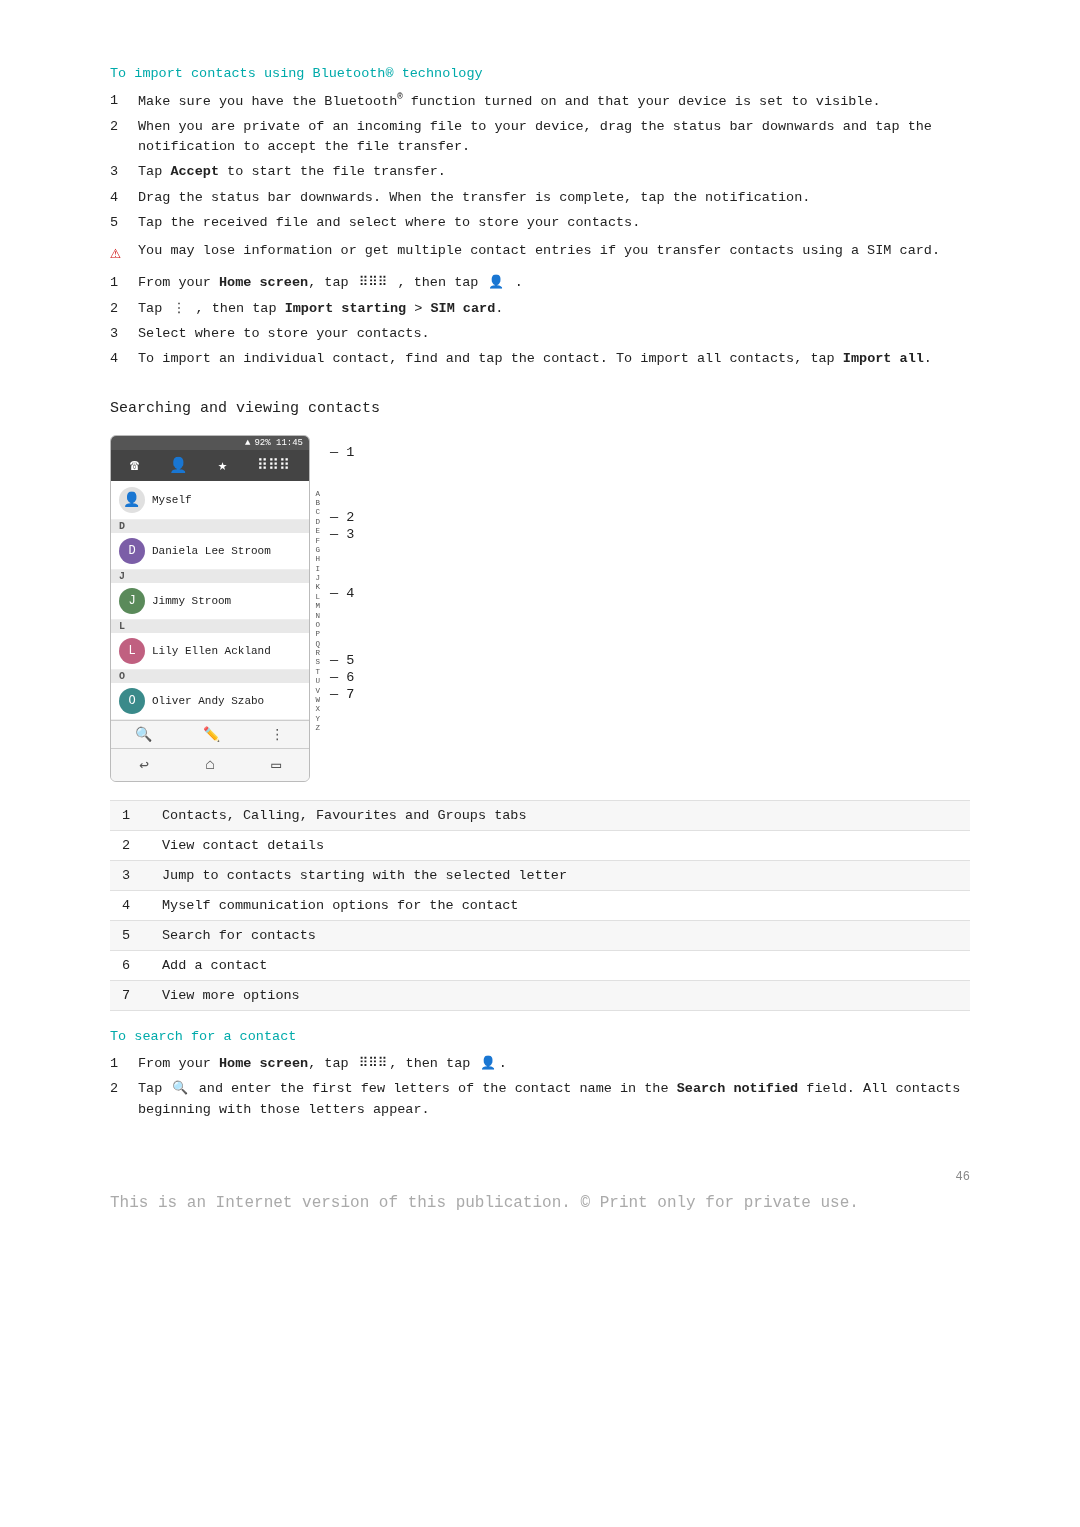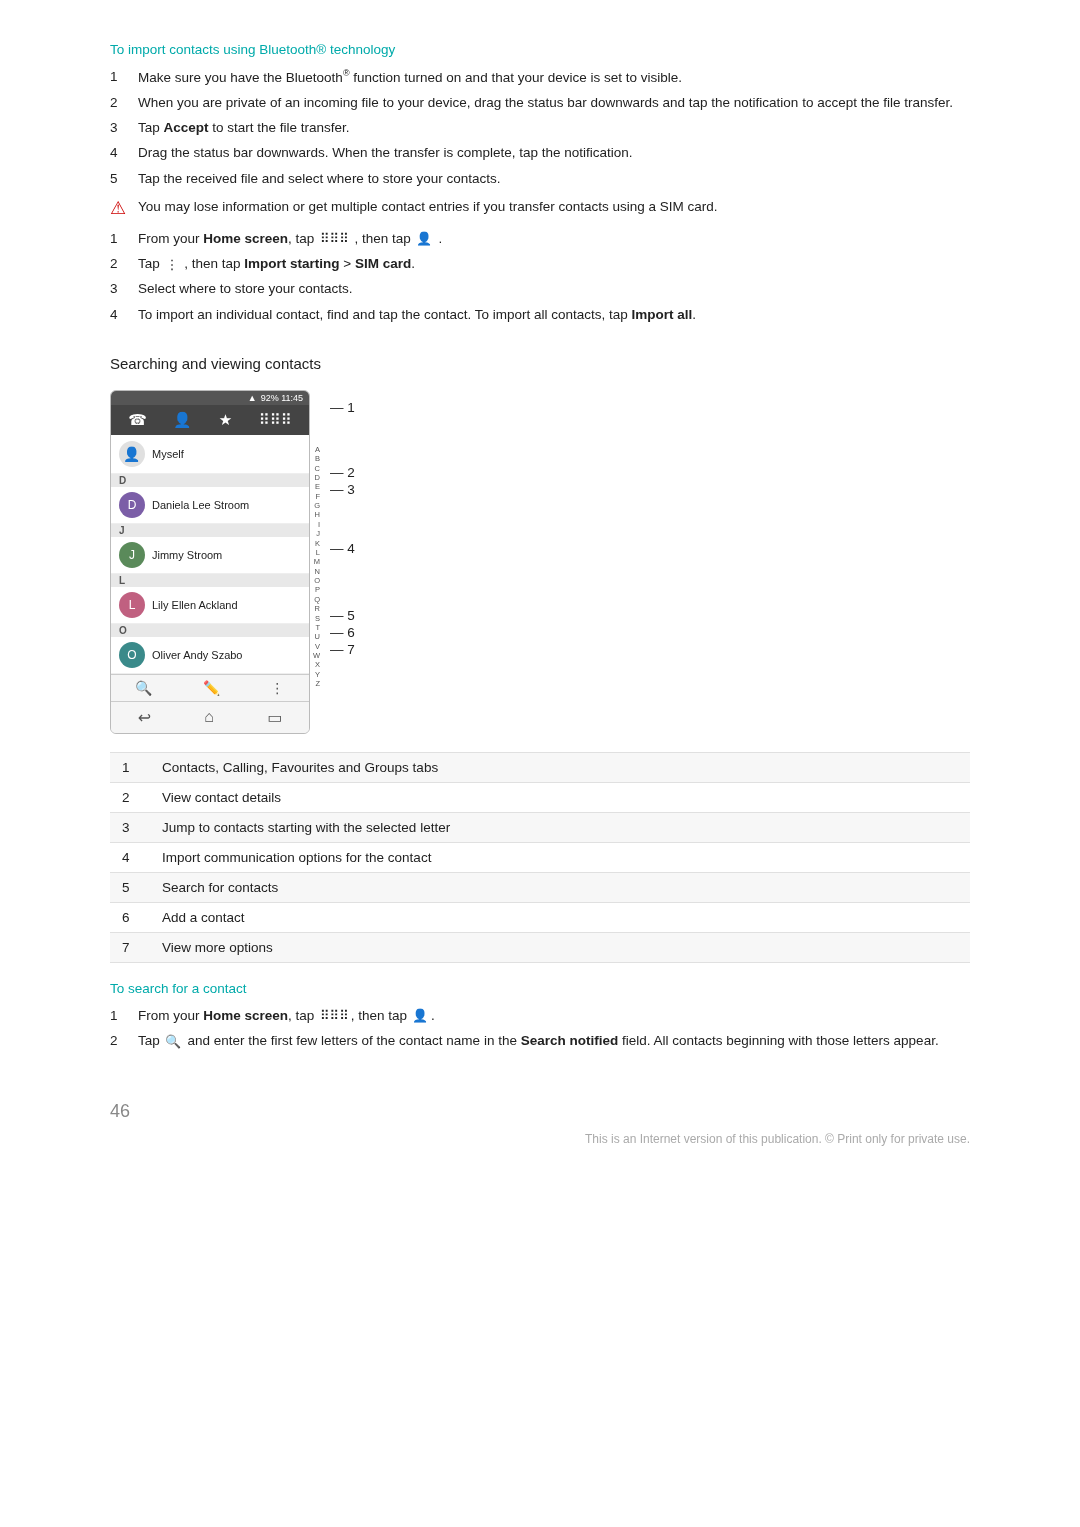--- a/index.html
+++ b/index.html
@@ -8,21 +8,22 @@
       font-family: Arial, Helvetica, sans-serif;
       font-size: 14px;
       color: #222;
       width: 1080px;
       min-height: 1527px;
       position: relative;
     }
     .page {
       width: 860px;
       margin: 0 auto;
-      padding: 24px 0 60px 0;
+      padding: 48px 0 60px 0;
+      font-family: Liberation Mono, monospace;
     }
     .section-heading {
       color: #00aaaa;
       font-size: 13.5px;
       font-weight: normal;
       margin-bottom: 10px;
       margin-top: 18px;
     }
     .numbered-list {
       list-style: none;
@@ -193,29 +194,29 @@
       color: #222;
     }
     .desc-table tr:nth-child(odd) {
       background: #f7f7f7;
     }
     .desc-table tr:nth-child(even) {
       background: #fff;
     }
 
     .page-footer {
+      text-align: right;
+      color: #888;
+      font-size: 12px;
+      margin-top: 50px;
+    }
+    .footer-note {
       text-align: left;
-      color: #888;
-      font-size: 18px;
-      margin-top: 50px;
-    }
-    .footer-note {
-      text-align: right;
       color: #aaa;
-      font-size: 12px;
+      font-size: 16px;
       margin-top: 10px;
     }
     sup {
       font-size: 9px;
     }
     .inline-icon {
       display: inline-block;
       font-size: 13px;
       vertical-align: middle;
       margin: 0 2px;
@@ -373,21 +374,21 @@
       <tr>
         <td>2</td>
         <td>View contact details</td>
       </tr>
       <tr>
         <td>3</td>
         <td>Jump to contacts starting with the selected letter</td>
       </tr>
       <tr>
         <td>4</td>
-        <td>Import communication options for the contact</td>
+        <td>Myself communication options for the contact</td>
       </tr>
       <tr>
         <td>5</td>
         <td>Search for contacts</td>
       </tr>
       <tr>
         <td>6</td>
         <td>Add a contact</td>
       </tr>
       <tr>

